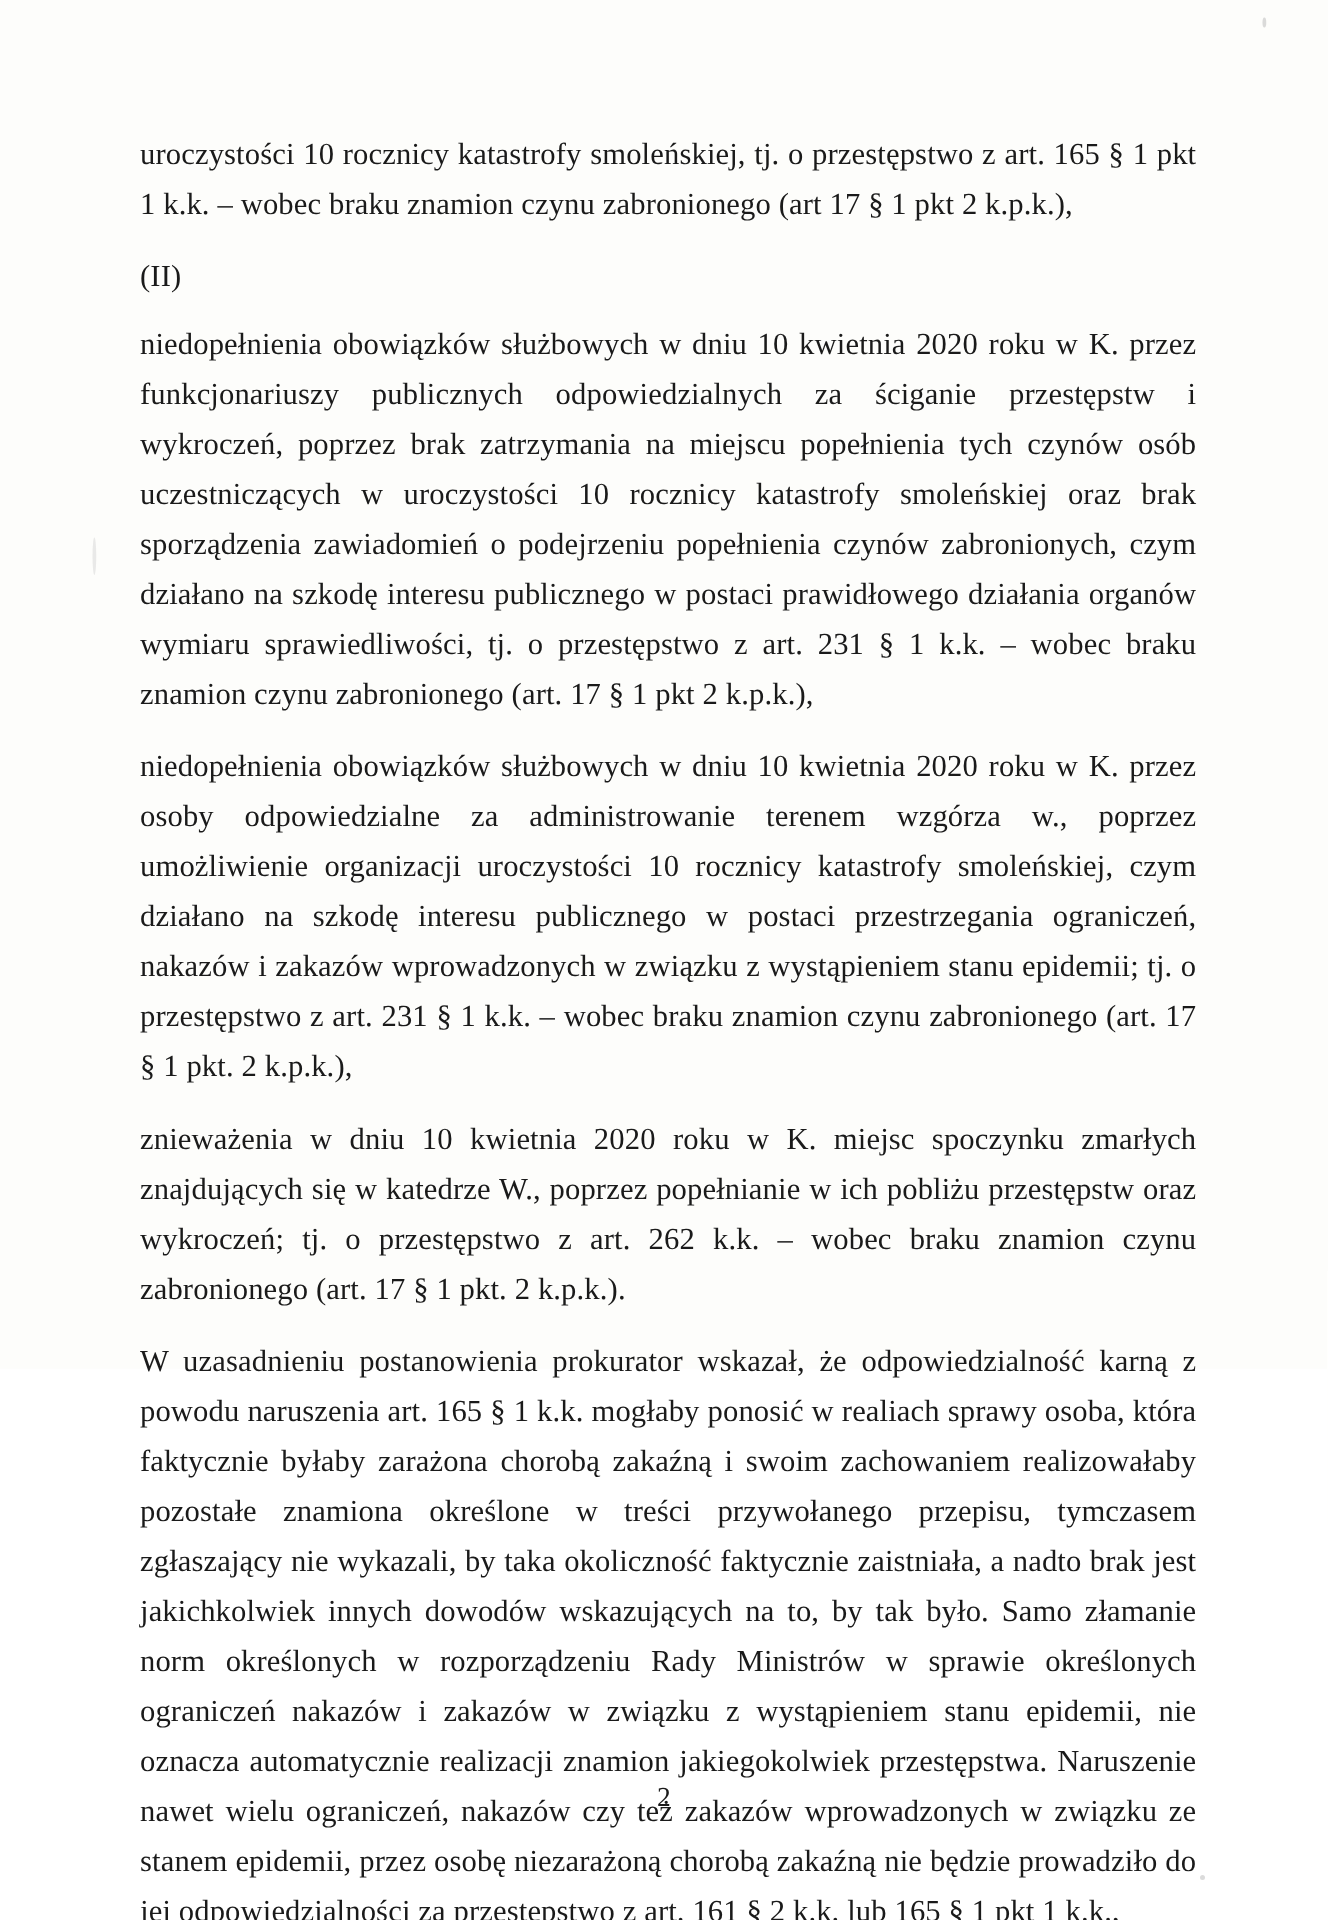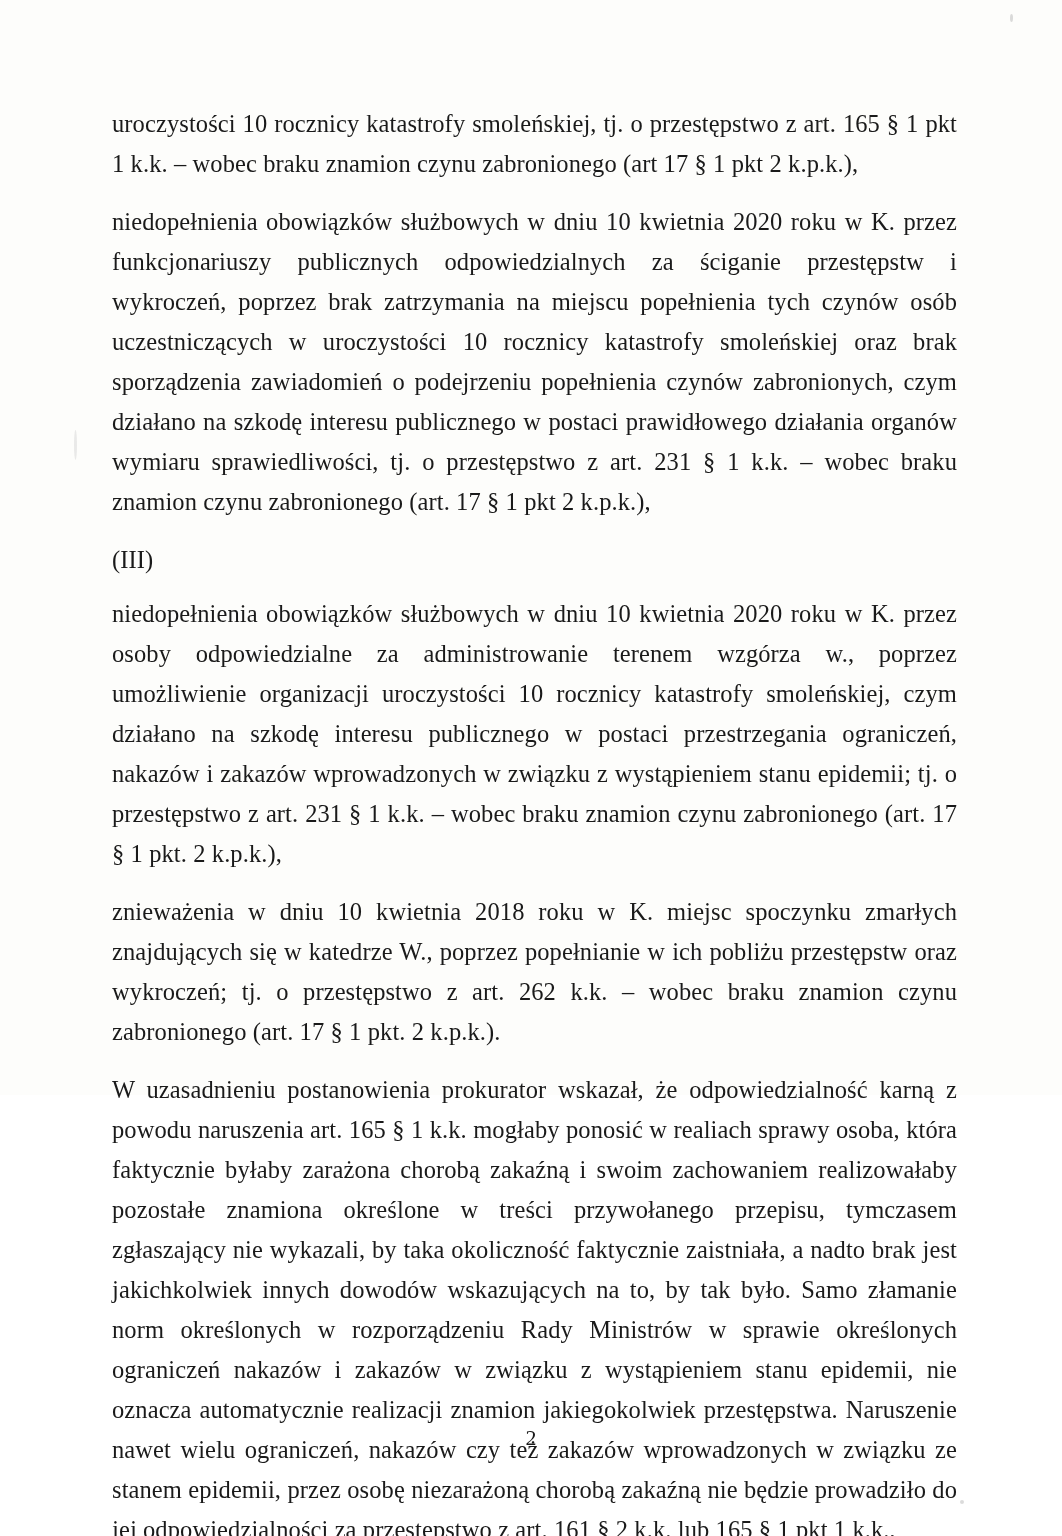--- a/index.html
+++ b/index.html
@@ -67,29 +67,29 @@
 <div class="page">
 
   <span class="speck" style="left:1010px;top:14px;width:3px;height:8px;"></span>
   <span class="speck" style="left:74px;top:430px;width:3px;height:30px;opacity:0.3;"></span>
   <span class="speck" style="left:960px;top:1500px;width:4px;height:4px;"></span>
 
   <div class="content">
 
     <p class="block">uroczystości 10 rocznicy katastrofy smoleńskiej, tj. o przestępstwo z art. 165 § 1 pkt 1 k.k. – wobec braku znamion czynu zabronionego (art 17 § 1 pkt 2 k.p.k.),</p>
 
+    <p class="marker">(II)</p>
 
     <p class="block">niedopełnienia obowiązków służbowych w dniu 10 kwietnia 2020 roku w K. przez funkcjonariuszy publicznych odpowiedzialnych za ściganie przestępstw i wykroczeń, poprzez brak zatrzymania na miejscu popełnienia tych czynów osób uczestniczących w uroczystości 10 rocznicy katastrofy smoleńskiej oraz brak sporządzenia zawiadomień o podejrzeniu popełnienia czynów zabronionych, czym działano na szkodę interesu publicznego w postaci prawidłowego działania organów wymiaru sprawiedliwości, tj. o przestępstwo z art. 231 § 1 k.k. – wobec braku znamion czynu zabronionego (art. 17 § 1 pkt 2 k.p.k.),</p>
 
-    <p class="marker">(III)</p>
 
     <p class="block">niedopełnienia obowiązków służbowych w dniu 10 kwietnia 2020 roku w K. przez osoby odpowiedzialne za administrowanie terenem wzgórza w., poprzez umożliwienie organizacji uroczystości 10 rocznicy katastrofy smoleńskiej, czym działano na szkodę interesu publicznego w postaci przestrzegania ograniczeń, nakazów i zakazów wprowadzonych w związku z wystąpieniem stanu epidemii; tj. o przestępstwo z art. 231 § 1 k.k. – wobec braku znamion czynu zabronionego (art. 17 § 1 pkt. 2 k.p.k.),</p>
 
 
-    <p class="block">znieważenia w dniu 10 kwietnia 2018 roku w K. miejsc spoczynku zmarłych znajdujących się w katedrze W., poprzez popełnianie w ich pobliżu przestępstw oraz wykroczeń; tj. o przestępstwo z art. 262 k.k. – wobec braku znamion czynu zabronionego (art. 17 § 1 pkt. 2 k.p.k.).</p>
+    <p class="block">znieważenia w dniu 10 kwietnia 2020 roku w K. miejsc spoczynku zmarłych znajdujących się w katedrze W., poprzez popełnianie w ich pobliżu przestępstw oraz wykroczeń; tj. o przestępstwo z art. 262 k.k. – wobec braku znamion czynu zabronionego (art. 17 § 1 pkt. 2 k.p.k.).</p>
 
     <p class="block">W uzasadnieniu postanowienia prokurator wskazał, że odpowiedzialność karną z powodu naruszenia art. 165 § 1 k.k. mogłaby ponosić w realiach sprawy osoba, która faktycznie byłaby zarażona chorobą zakaźną i swoim zachowaniem realizowałaby pozostałe znamiona określone w treści przywołanego przepisu, tymczasem zgłaszający nie wykazali, by taka okoliczność faktycznie zaistniała, a nadto brak jest jakichkolwiek innych dowodów wskazujących na to, by tak było. Samo złamanie norm określonych w rozporządzeniu Rady Ministrów w sprawie określonych ograniczeń nakazów i zakazów w związku z wystąpieniem stanu epidemii, nie oznacza automatycznie realizacji znamion jakiegokolwiek przestępstwa. Naruszenie nawet wielu ograniczeń, nakazów czy też zakazów wprowadzonych w związku ze stanem epidemii, przez osobę niezarażoną chorobą zakaźną nie będzie prowadziło do jej odpowiedzialności za przestępstwo z art. 161 § 2 k.k. lub 165 § 1 pkt 1 k.k.,</p>
 
   </div>
 
   <div class="pagenum">2</div>
 
 </div>
 
 </body></html>

